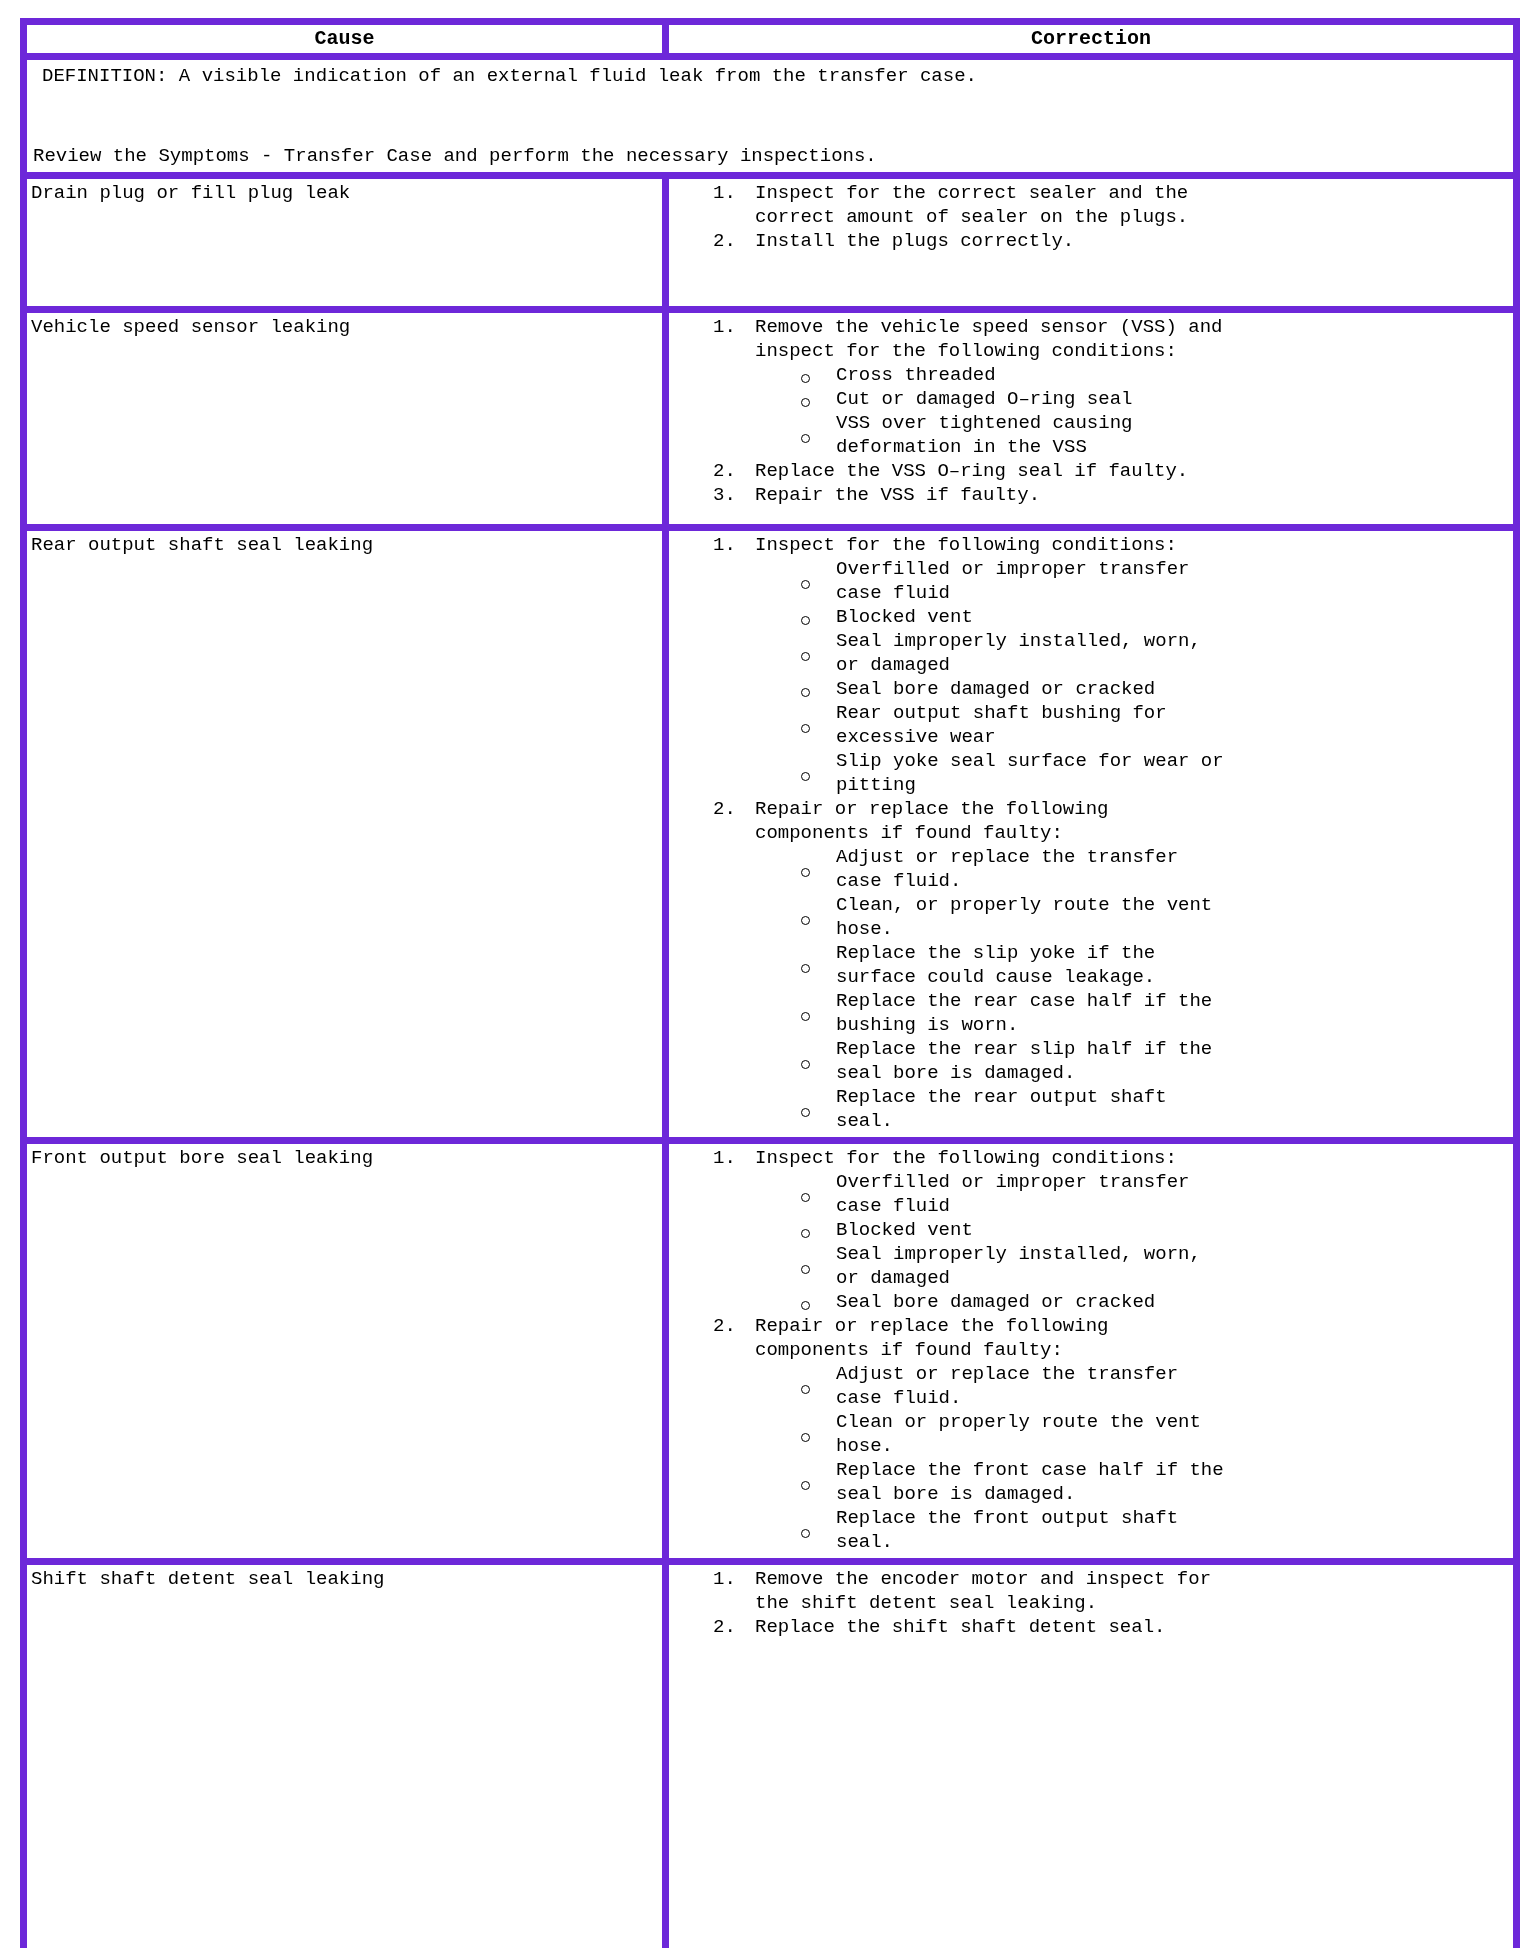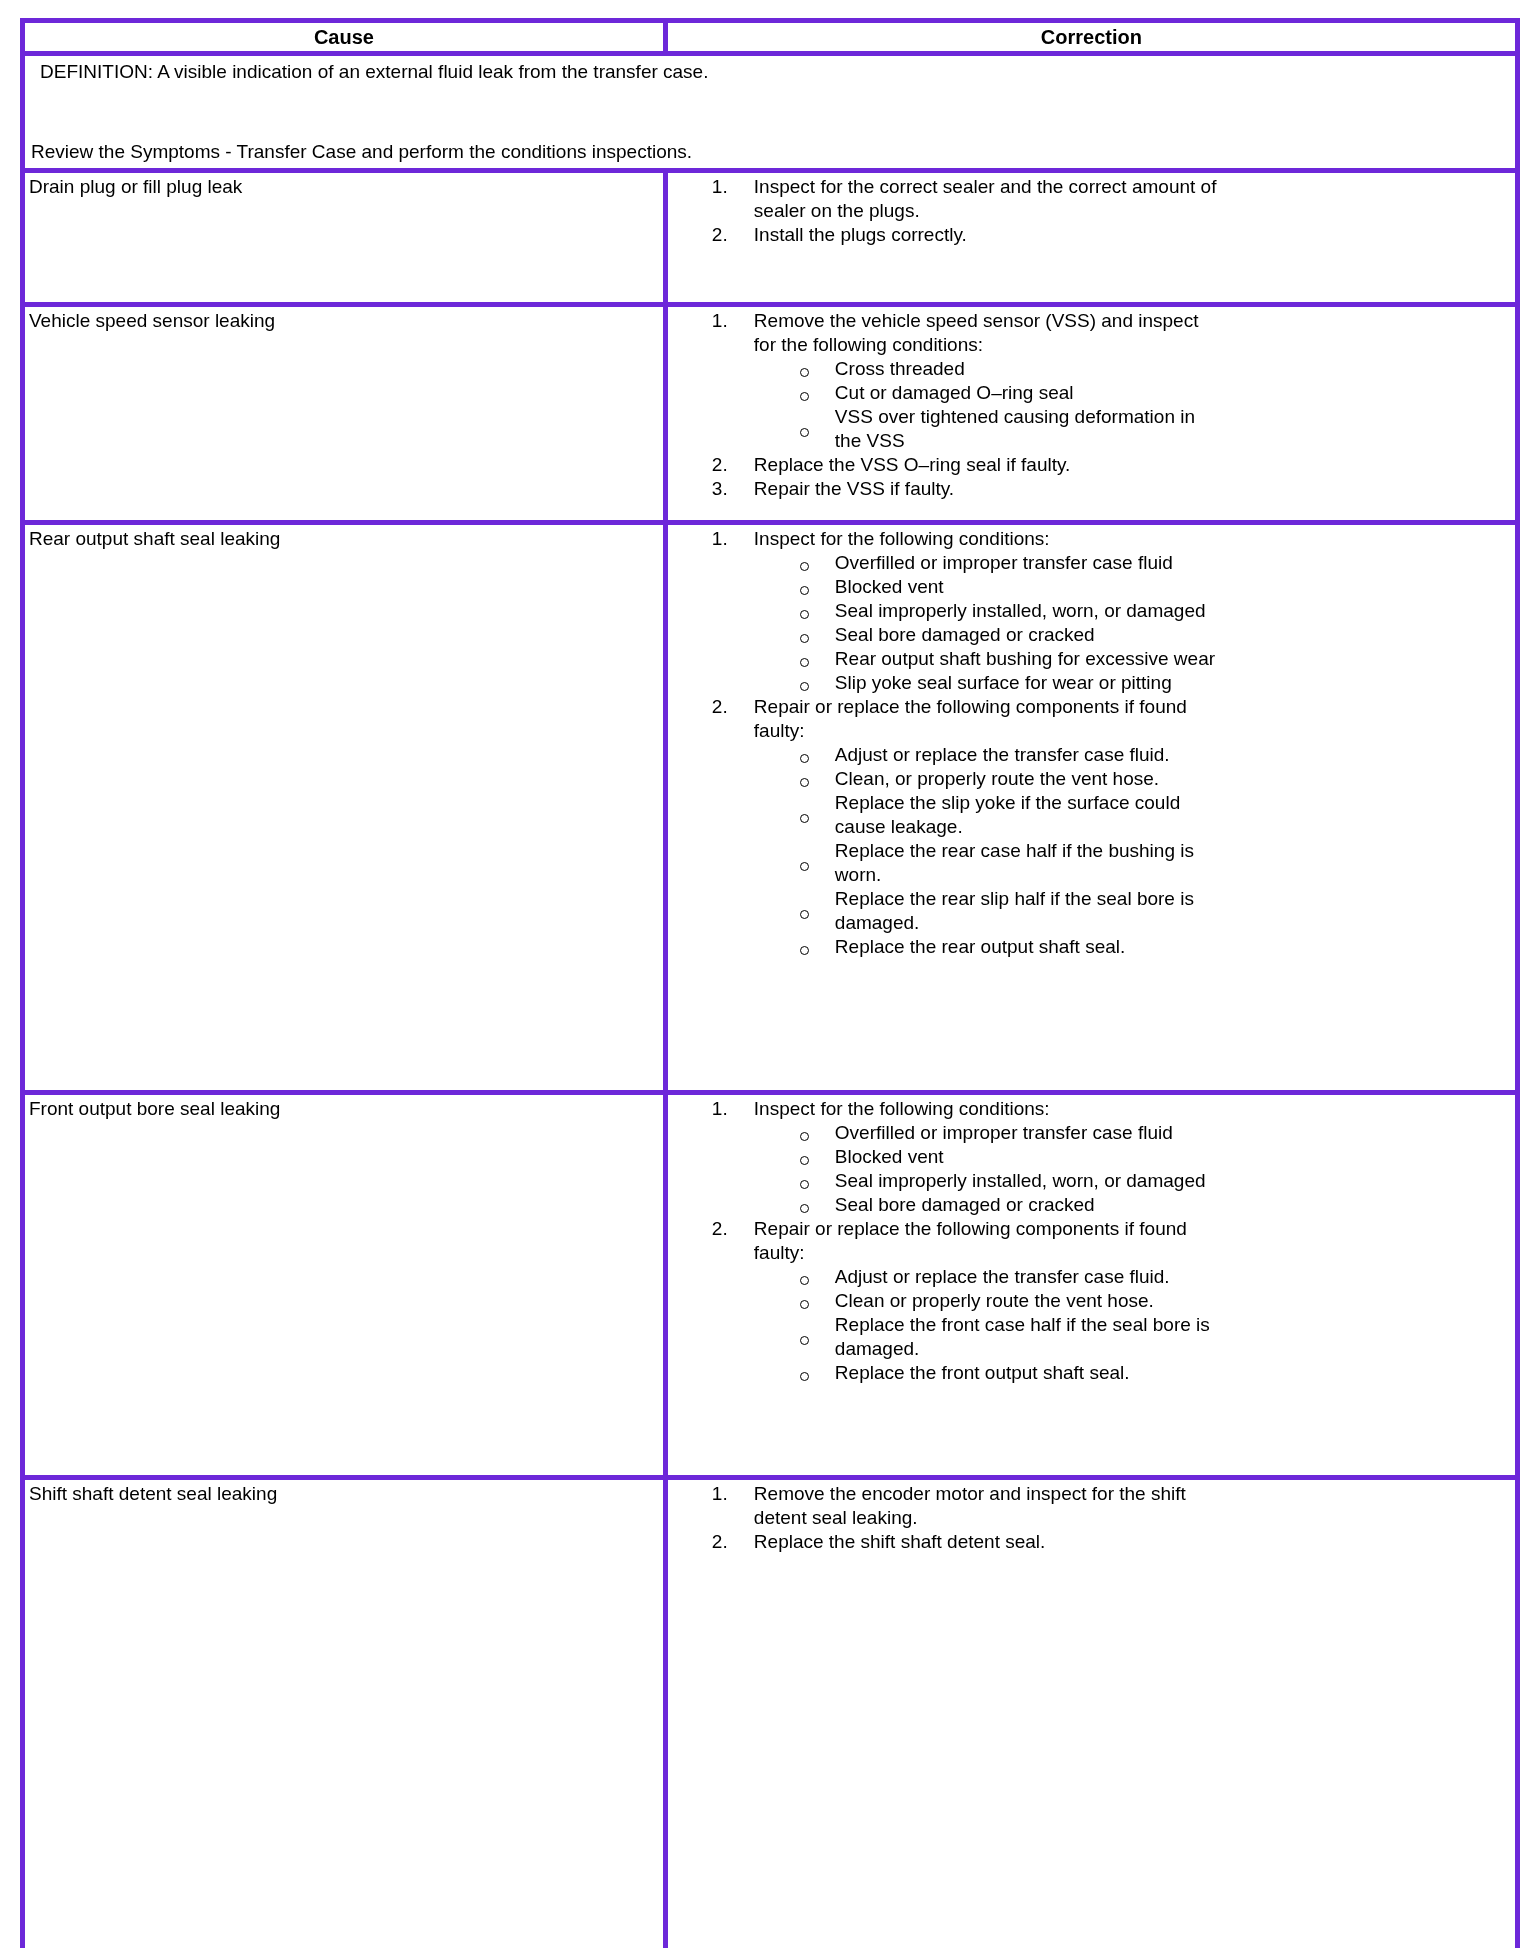--- a/index.html
+++ b/index.html
@@ -17,24 +17,25 @@
     min-height: 1948px;
     padding: 18px 16px 18px 20px;
   }
   table.diag {
     width: 100%;
     border-collapse: collapse;
     border: 4px solid #000;
     table-layout: fixed;
   }
   th, td {
-    border: 5px solid #6d28d9;
+    border: 7px solid #6d28d9;
     vertical-align: top;
     padding: 2px 6px 4px 6px;
     text-align: left;
+    font-family: Liberation Mono, monospace;
   }
   th {
     font-weight: bold;
     text-align: center;
     font-size: 20px;
     padding: 2px 4px;
     height: 28px;
   }
   col.c-cause { width: 43%; }
   col.c-corr  { width: 57%; }
@@ -93,21 +94,21 @@
       <col class="c-corr">
     </colgroup>
     <thead>
       <tr>
         <th>Cause</th>
         <th>Correction</th>
       </tr>
       <tr>
         <td colspan="2" class="definition-cell">
           <div class="definition-line">DEFINITION: A visible indication of an external fluid leak from the transfer case.</div>
-          <div class="review-line">Review the Symptoms - Transfer Case and perform the conditions inspections.</div>
+          <div class="review-line">Review the Symptoms - Transfer Case and perform the necessary inspections.</div>
         </td>
       </tr>
     </thead>
     <tbody id="rows">
         <tr>
           <td class="cause-cell">Drain plug or fill plug leak</td>
           <td class="correction-cell">
             <div class="num-item">
               <span class="num">1.</span>
               <div class="num-text">

